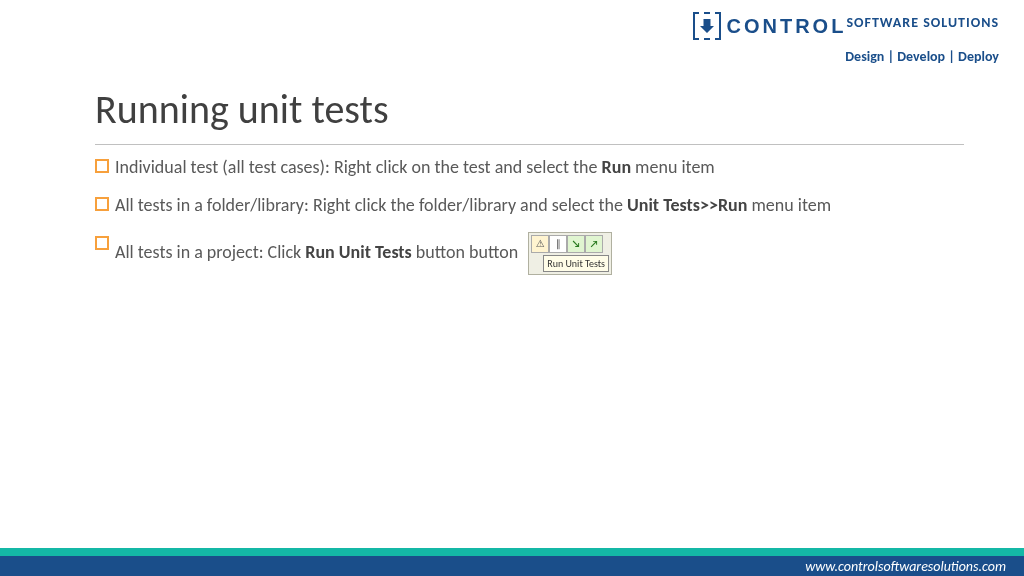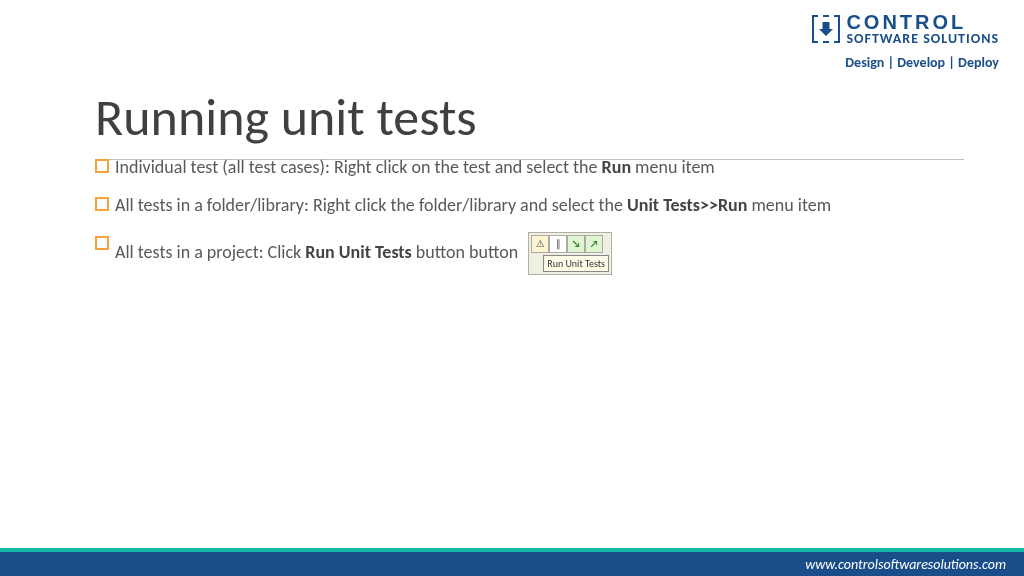--- a/index.html
+++ b/index.html
@@ -37,21 +37,21 @@
     }
     .logo-icon-inner {
       width: 14px;
       height: 14px;
       background: #1a4e8a;
       clip-path: polygon(50% 0%, 100% 50%, 75% 50%, 75% 100%, 25% 100%, 25% 50%, 0% 50%);
       transform: rotate(180deg);
     }
     .logo-text {
       display: flex;
-      flex-direction: column;
+      flex-direction: row;
       align-items: flex-start;
       line-height: 1;
     }
     .logo-line1 {
       font-size: 20px;
       font-weight: 600;
       letter-spacing: 3px;
       color: #1a4e8a;
       font-family: 'Arial Black', Arial, sans-serif;
     }
@@ -65,21 +65,21 @@
       font-size: 14px;
       color: #1a4e8a;
       margin-top: 8px;
       font-weight: 700;
     }
     .slide-title {
       position: absolute;
       top: 85px;
       left: 95px;
       right: 60px;
-      font-size: 52px;
+      font-size: 40px;
       font-weight: 300;
       color: #404040;
       border-bottom: 1px solid #c0c0c0;
       padding-bottom: 10px;
     }
     .content {
       position: absolute;
       top: 155px;
       left: 95px;
       right: 60px;
@@ -160,21 +160,21 @@
       text-align: center;
       margin: 0 2px 2px 14px;
     }
     .footer-bar {
       position: absolute;
       bottom: 0;
       left: 0;
       right: 0;
       height: 28px;
       background: #1a4e8a;
-      border-top: 4px solid #14b8a6;
+      border-top: 8px solid #14b8a6;
       color: #fff;
       font-style: italic;
       font-size: 14px;
       display: flex;
       align-items: center;
       justify-content: flex-end;
       padding-right: 18px;
     }
   </style>
 </head>

